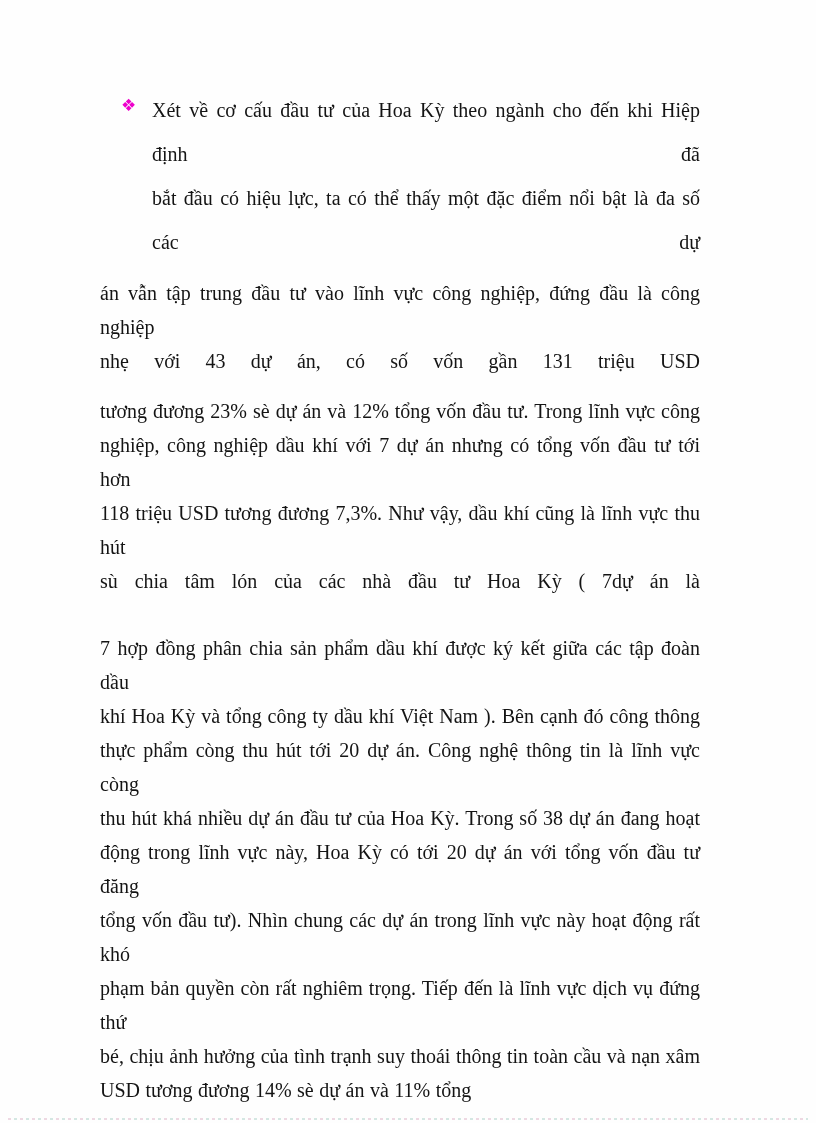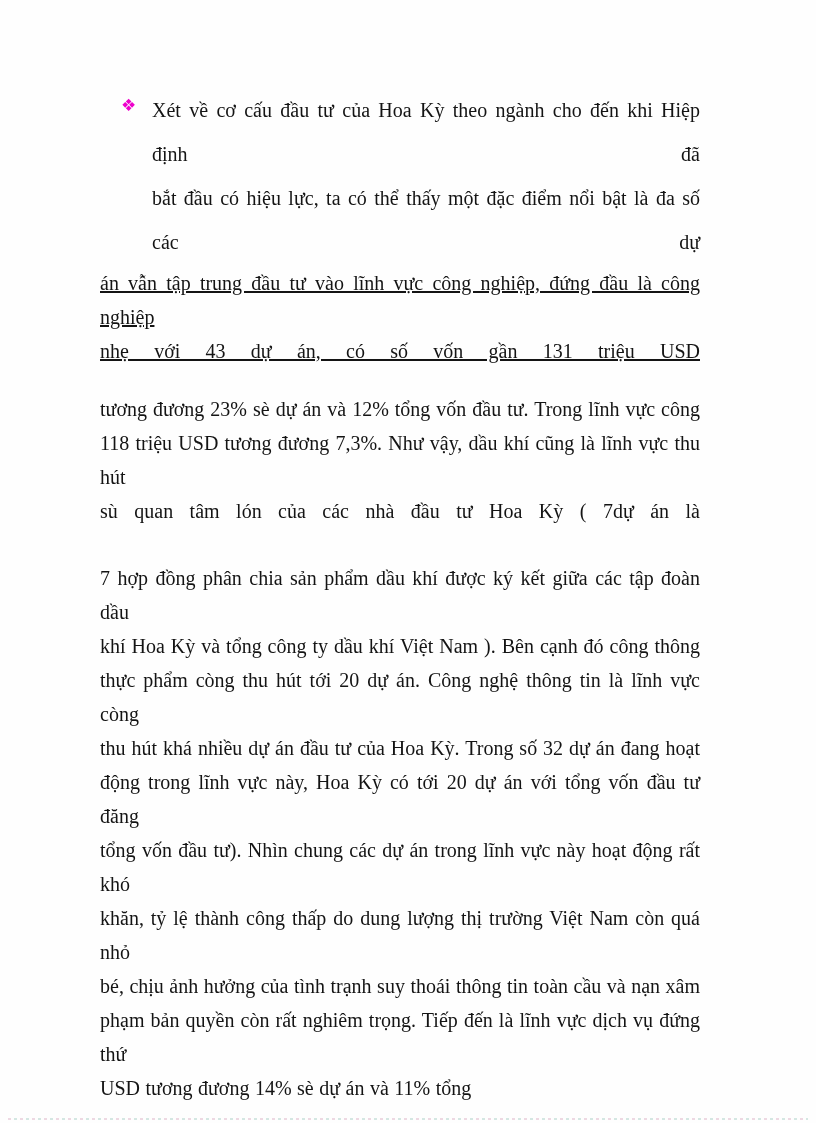--- a/index.html
+++ b/index.html
@@ -32,22 +32,22 @@
   .block.bullet-block { margin-left: 52px; position: relative; }
   .block.bullet-block .line { line-height: 44px; }
   .bullet-glyph {
     position: absolute;
     left: -31px; top: 9px;
     font-size: 17px;
     line-height: 1;
     color: var(--bullet-color, #ee00cc);
   }
   .line.natural { text-align-last: left; }
-  .block.b2 { margin-top: 2px; text-decoration: underline; }
-  .block.b3 { margin-top: 24px; }
+  .block.b2 { margin-top: 12px; }
+  .block.b3 { margin-top: 16px; }
   .block.b4 { margin-top: 33px; }
   .block.b5 { }
   .bottom-dotted-divider {
     position: absolute;
     left: 8px; right: 8px; bottom: 3px;
     height: 2px;
     background: repeating-linear-gradient(
       to right,
       var(--dot-pink, #e3bfd0) 0px, var(--dot-pink, #e3bfd0) 3px,
       transparent 3px, transparent 6px,
@@ -66,32 +66,32 @@
         <span class="bullet-glyph">❖</span>
         <div class="line">Xét về cơ cấu đầu tư của Hoa Kỳ theo ngành cho đến khi Hiệp định đã</div>
         <div class="line">bắt đầu có hiệu lực, ta có thể thấy một đặc điểm nổi bật là đa số các dự</div>
       </div>
       <div class="block b2">
         <div class="line">án vẫn tập trung đầu tư vào lĩnh vực công nghiệp, đứng đầu là công nghiệp</div>
         <div class="line">nhẹ với 43 dự án, có số vốn gần 131 triệu USD</div>
       </div>
       <div class="block b3">
         <div class="line">tương đương 23% sè dự án và 12% tổng vốn đầu tư. Trong lĩnh vực công</div>
+        <div class="line">nghiệp, công nghiệp dầu khí với 7 dự án nhưng có tổng vốn đầu tư tới hơn</div>
         <div class="line">118 triệu USD tương đương 7,3%. Như vậy, dầu khí cũng là lĩnh vực thu hút</div>
-        <div class="line">sù quan tâm lón của các nhà đầu tư Hoa Kỳ ( 7dự án là</div>
+        <div class="line">sù chia tâm lón của các nhà đầu tư Hoa Kỳ ( 7dự án là</div>
       </div>
       <div class="block b4">
         <div class="line">7 hợp đồng phân chia sản phẩm dầu khí được ký kết giữa các tập đoàn dầu</div>
         <div class="line">khí Hoa Kỳ và tổng công ty dầu khí Việt Nam ). Bên cạnh đó công thông</div>
         <div class="line">thực phẩm còng thu hút tới 20 dự án. Công nghệ thông tin là lĩnh vực còng</div>
-        <div class="line">thu hút khá nhiều dự án đầu tư của Hoa Kỳ. Trong số 32 dự án đang hoạt</div>
+        <div class="line">thu hút khá nhiều dự án đầu tư của Hoa Kỳ. Trong số 38 dự án đang hoạt</div>
         <div class="line">động trong lĩnh vực này, Hoa Kỳ có tới 20 dự án với tổng vốn đầu tư đăng</div>
       </div>
       <div class="block b5">
         <div class="line">tổng vốn đầu tư). Nhìn chung các dự án trong lĩnh vực này hoạt động rất khó</div>
-        <div class="line">khăn, tỷ lệ thành công thấp do dung lượng thị trường Việt Nam còn quá nhỏ</div>
+        <div class="line">phạm bản quyền còn rất nghiêm trọng. Tiếp đến là lĩnh vực dịch vụ đứng thứ</div>
         <div class="line">bé, chịu ảnh hưởng của tình trạnh suy thoái thông tin toàn cầu và nạn xâm</div>
-        <div class="line">phạm bản quyền còn rất nghiêm trọng. Tiếp đến là lĩnh vực dịch vụ đứng thứ</div>
         <div class="line natural">USD tương đương 14% sè dự án và 11% tổng</div>
       </div>
     </div>
   <div class="bottom-dotted-divider"></div>
 </div>
 
 </body></html>

